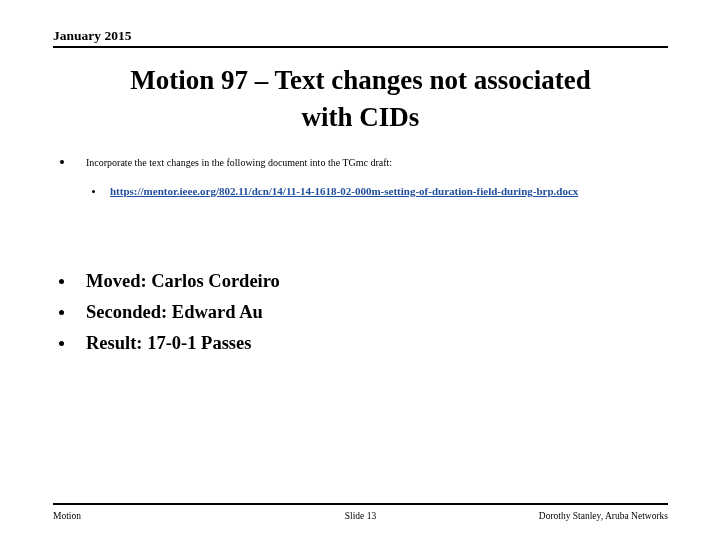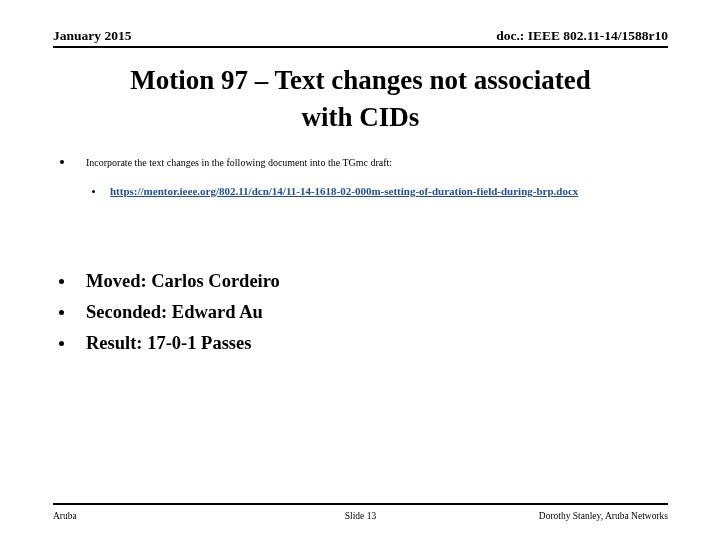--- a/index.html
+++ b/index.html
@@ -177,21 +177,20 @@
   }
 </style>
 </head>
 <body>
 
 <div class="slide">
 
   <div class="header">
     <div class="header-row">
       <span class="header-left">January 2015</span>
-      <span class="header-right">doc.: IEEE 802.11-14/1588r10</span>
     </div>
   </div>
   <div class="header-rule"></div>
 
   <div class="title">
     <div>Motion  97  – Text changes not associated</div>
     <div>with CIDs</div>
   </div>
 
   <div class="body-area">
@@ -218,18 +217,18 @@
       <div class="bullet-bold">
         <span class="dot"></span>
         <span>Result: 17-0-1 Passes</span>
       </div>
     </div>
 
   </div>
 
   <div class="footer-rule"></div>
   <div class="footer">
-    <span class="footer-left">Aruba</span>
+    <span class="footer-left">Motion</span>
     <span class="footer-center">Slide 13</span>
     <span class="footer-right">Dorothy Stanley, Aruba Networks</span>
   </div>
 
 </div>
 
 </body></html>

